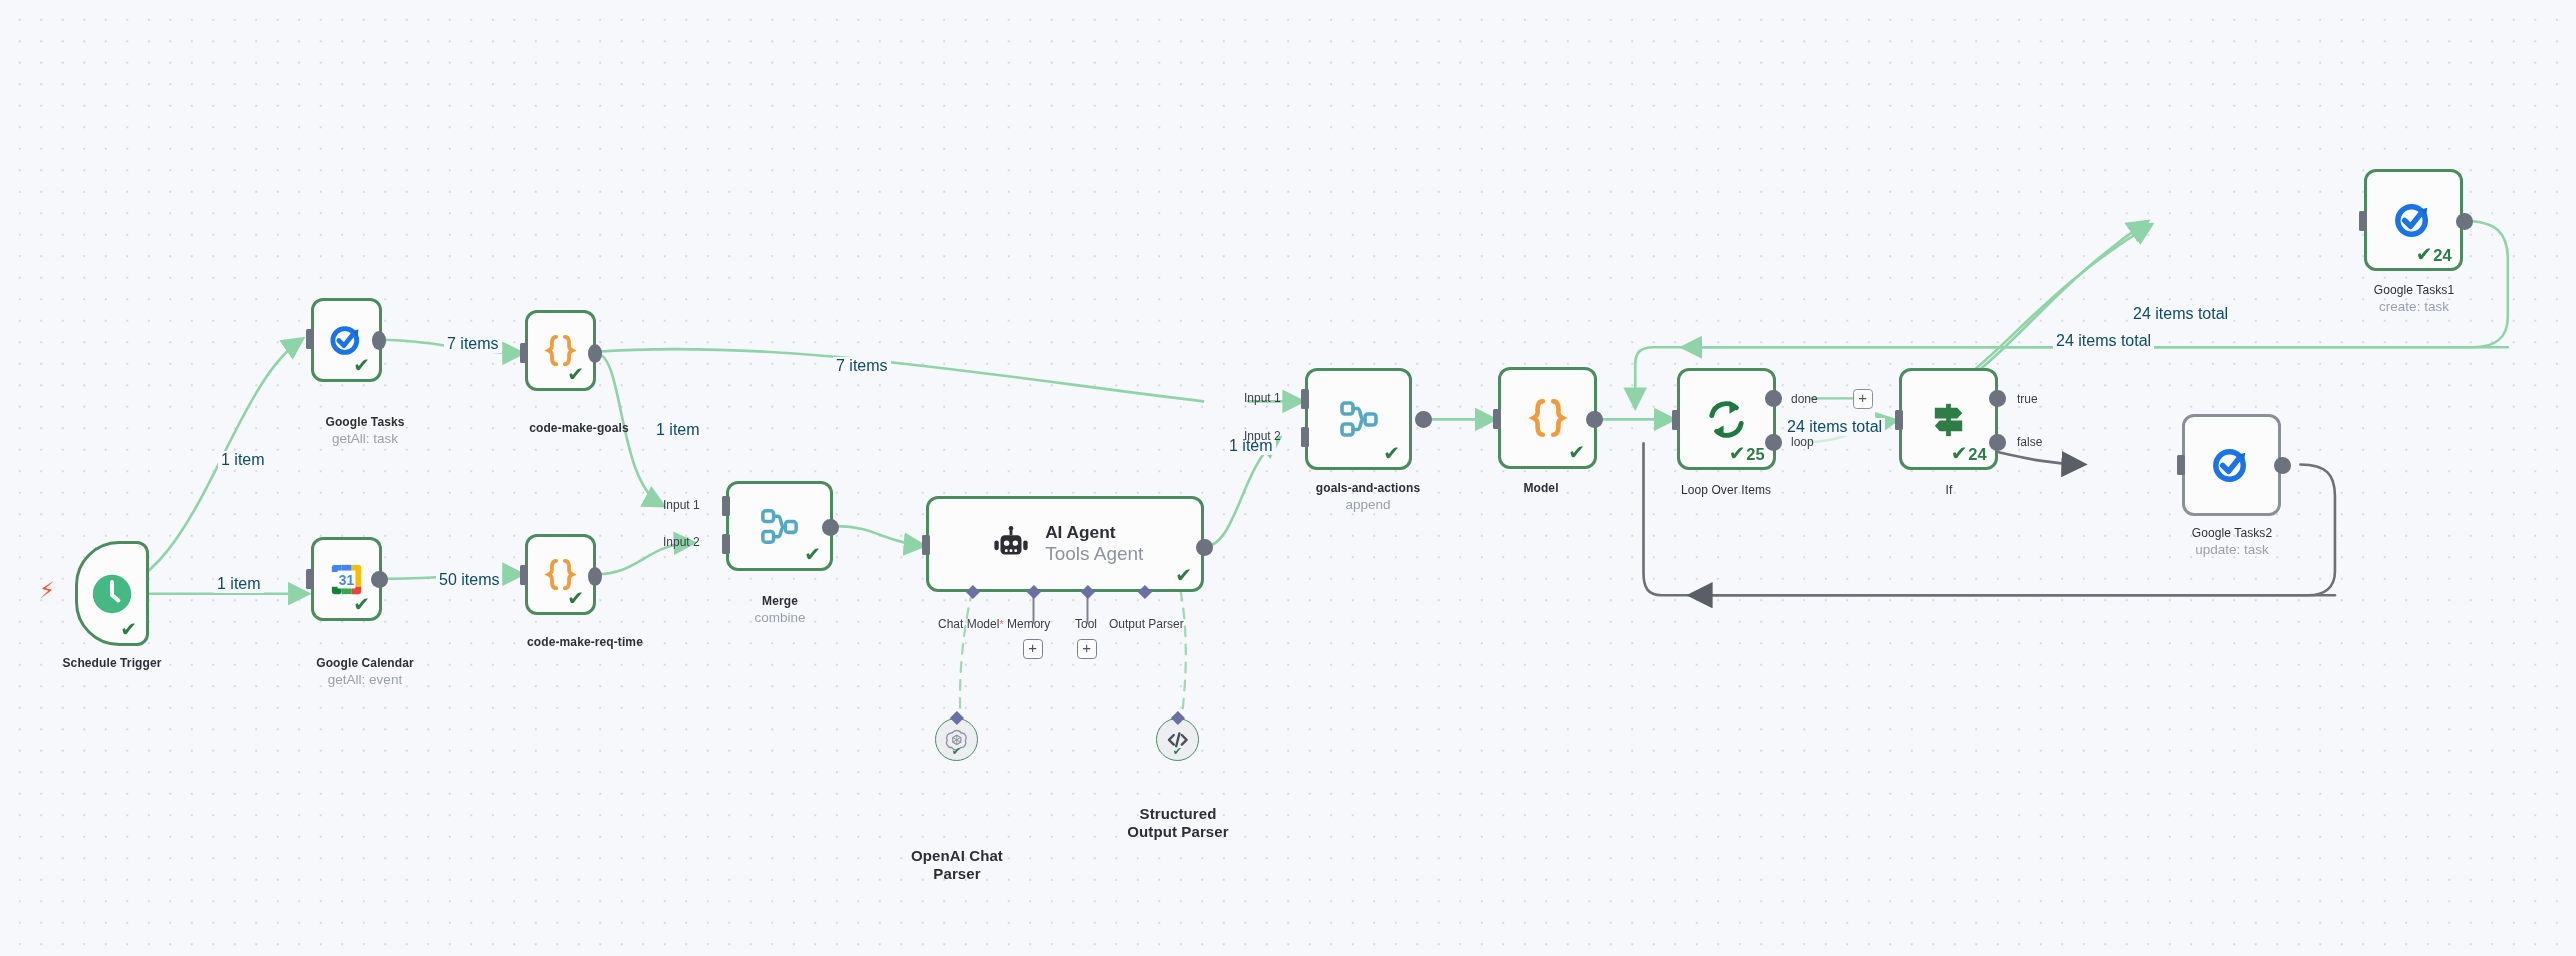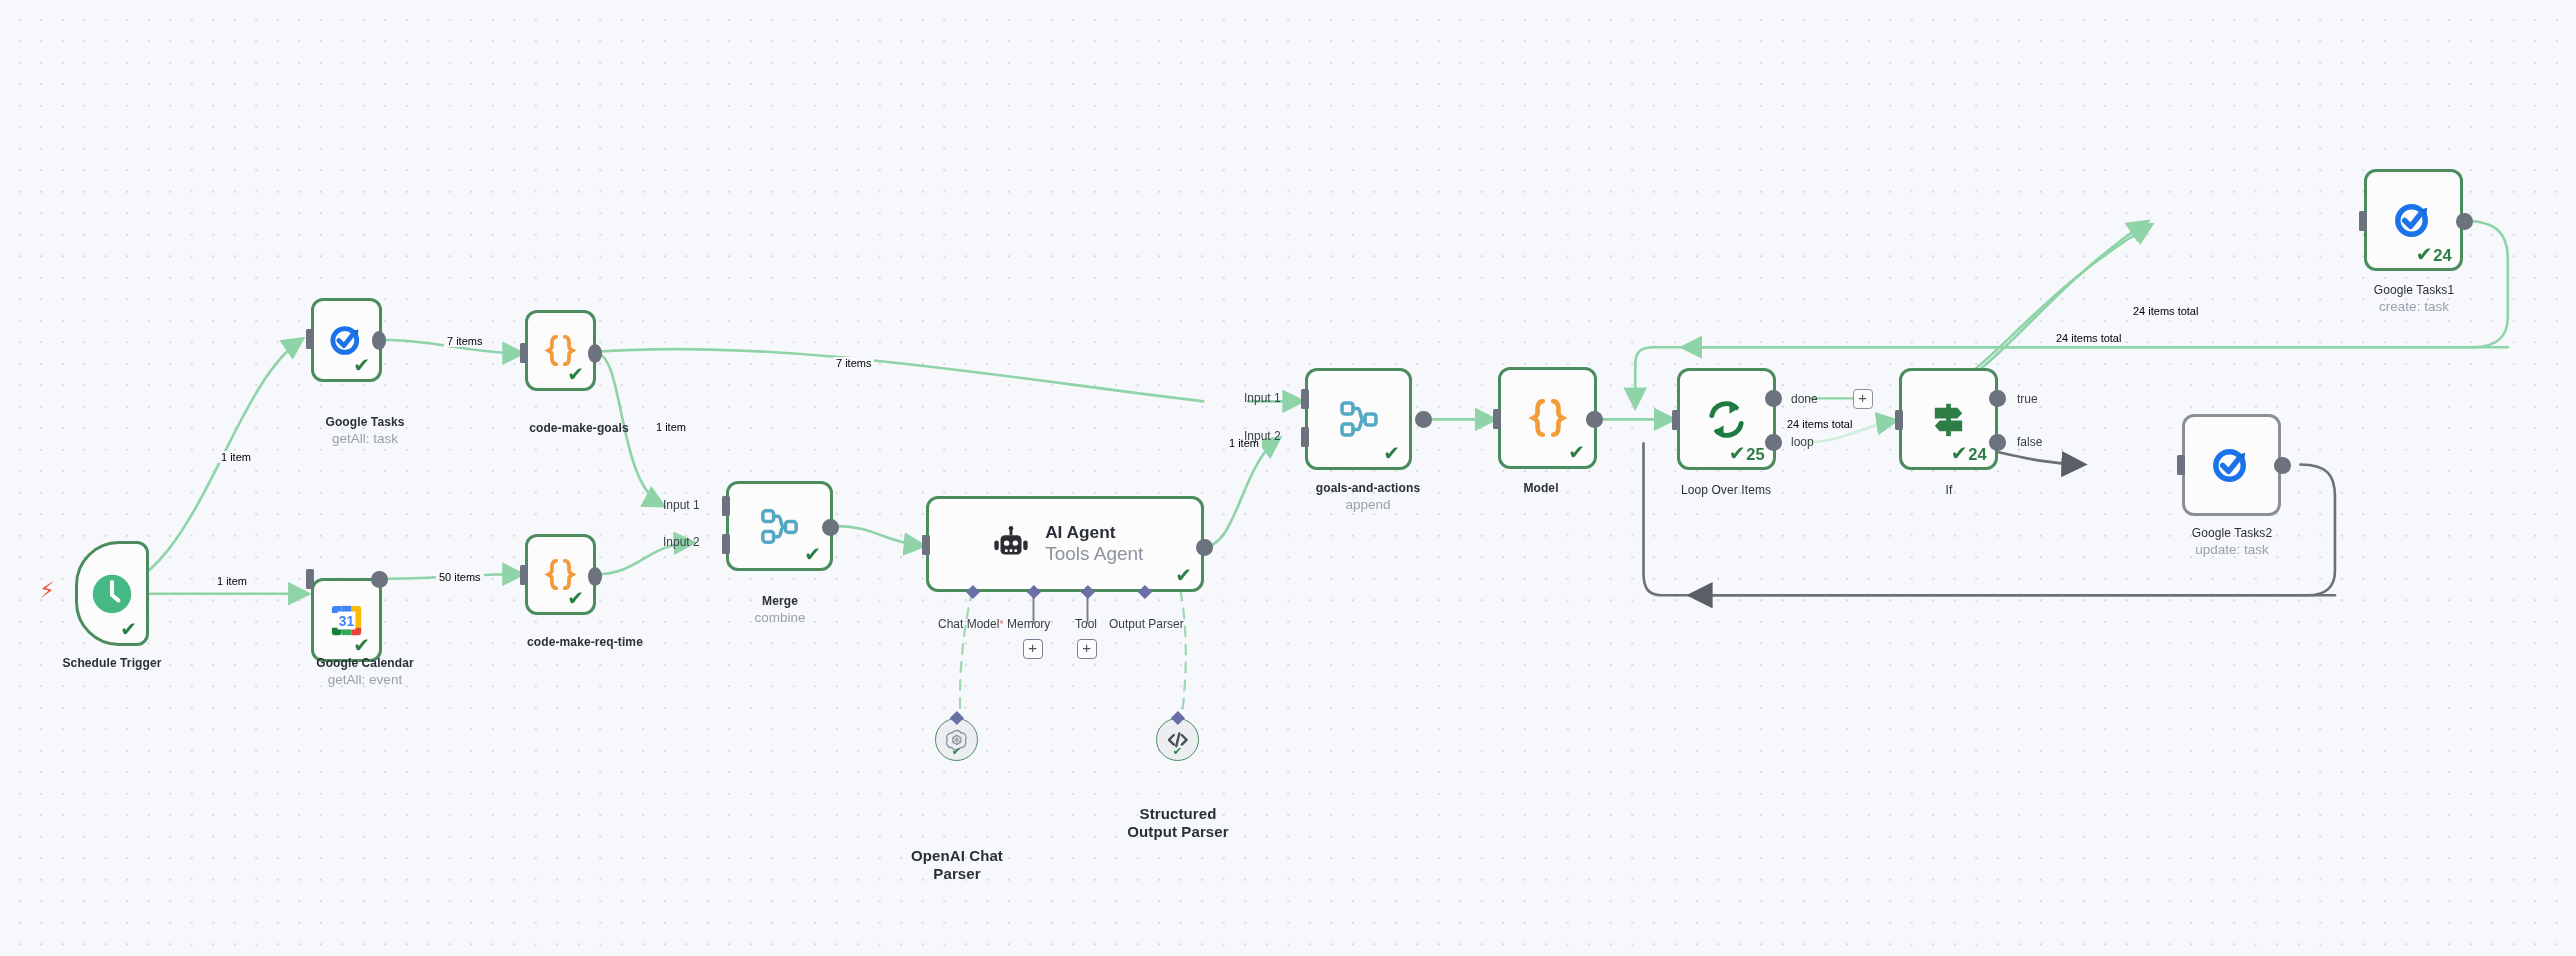--- a/index.html
+++ b/index.html
@@ -125,22 +125,22 @@
     position: absolute;
     width: 9.8px; height: 9.8px;
     background: #6b6fa8;
     transform: rotate(45deg);
     z-index: 9;
   }
 
   
   .edge-label {
     position: absolute;
-    font-size: 11px;
-    color: #000000;
+    font-size: 16px;
+    color: #0c4a6e;
     background: #f7f8fb;
     padding: 0 3px;
     white-space: nowrap;
     z-index: 4;
     line-height: 1.1;
   }
   .port-label {
     position: absolute;
     font-size: 12px;
     color: #3b4049;
@@ -246,21 +246,21 @@
     <span class="node-check">
       <span>✔</span>
         <span class="cnt"></span>
     </span>
   </div>
   <div class="bolt" style="left:39px; top:580px;">⚡</div>
   <div class="node-label" style="left:112px; top:656px;">
     <div class="node-title">Schedule Trigger</div>
   </div>
 
-  <div class="node" style="left:311px; top:537px; width:71px; height:84px;margin-top:41px;">
+  <div class="node" style="left:311px; top:537px; width:71px; height:84px;">
     <svg width="39" height="39" viewBox="0 0 48 48">
       <rect x="6" y="6" width="36" height="36" rx="3" fill="#ffffff"></rect>
       <path d="M6 9a3 3 0 0 1 3-3h9v9H6z" fill="#4285f4"></path>
       <path d="M30 6h9a3 3 0 0 1 3 3v9h-12z" fill="#fbbc04"></path>
       <path d="M18 6h12v9H18z" fill="#4285f4"></path>
       <path d="M6 15h12v18H6z" fill="#ffffff"></path>
       <path d="M6 33h12v6a3 3 0 0 1-3 3H9a3 3 0 0 1-3-3z" fill="#188038"></path>
       <path d="M18 33h12v9H18z" fill="#34a853"></path>
       <path d="M30 15h12v18H30z" fill="#fbbc04"></path>
       <path d="M30 33h12v6a3 3 0 0 1-3 3h-9z" fill="#ea4335"></path>

